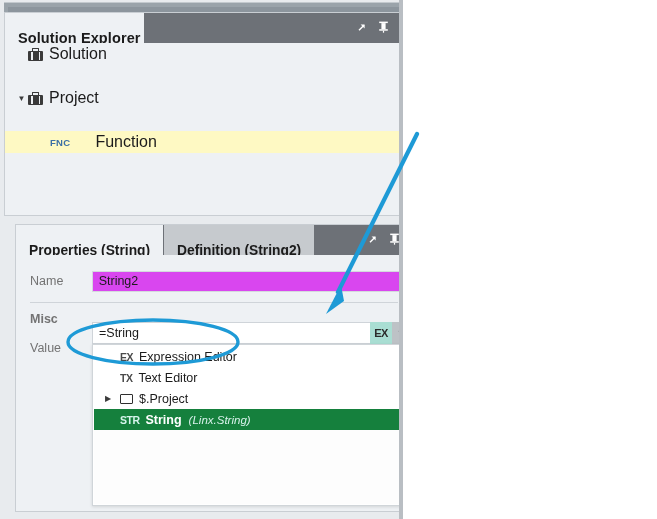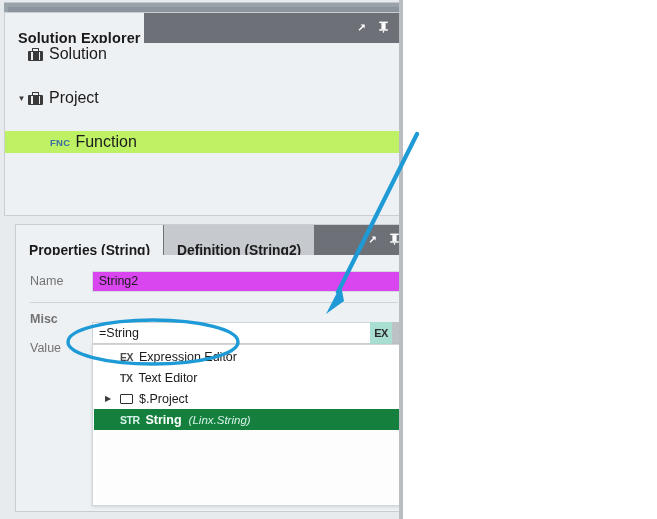--- a/index.html
+++ b/index.html
@@ -27,21 +27,21 @@
   #se-titlebar{position:absolute;left:0;top:0;right:0;height:30px;background:#6d7177;}
   #se-tab{position:absolute;left:0;top:0;width:139px;height:30px;background:#eef1f4;display:flex;align-items:center;padding-left:13px;box-sizing:border-box;}
   #se-tab-label{font-size:14.5px;font-weight:bold;color:#1b1b1b;letter-spacing:.1px;}
   .title-btn{position:absolute;top:6px;width:16px;height:16px;color:#ffffff;font-size:13px;display:flex;align-items:center;justify-content:center;}
   #se-float-btn{right:30px;}
   #se-pin-btn{right:8px;}
 
   
   #se-tree{position:absolute;left:0;top:30px;right:0;bottom:0;background:#eef1f4;}
   .tree-row{position:relative;height:22px;display:flex;align-items:center;}
-  .tree-row.selected{background:#bef264;}
+  .tree-row.selected{background:#fef9c3;gap:20px;}
   .tw-arrow{width:13px;height:22px;display:flex;align-items:center;justify-content:center;font-size:8px;color:#3b3b3b;}
   .tree-label{font-size:16px;color:#1b1b1b;text-align:center;}
   .kind-tag{font-size:9.5px;font-weight:bold;color:#3a6ea5;letter-spacing:.3px;margin-right:5px;}
   .briefcase{width:15px;height:13px;position:relative;margin-right:6px;}
   .briefcase .body{position:absolute;left:0;top:3px;width:15px;height:10px;background:#3a3a3a;border-radius:1px;}
   .briefcase .handle{position:absolute;left:4px;top:0px;width:7px;height:4px;border:1.6px solid #3a3a3a;border-bottom:none;border-radius:1px 1px 0 0;box-sizing:border-box;}
   .briefcase .slitA{position:absolute;left:3px;top:4px;width:1.5px;height:8px;background:#eef1f4;}
   .briefcase .slitB{position:absolute;left:10.5px;top:4px;width:1.5px;height:8px;background:#eef1f4;}
 
   

